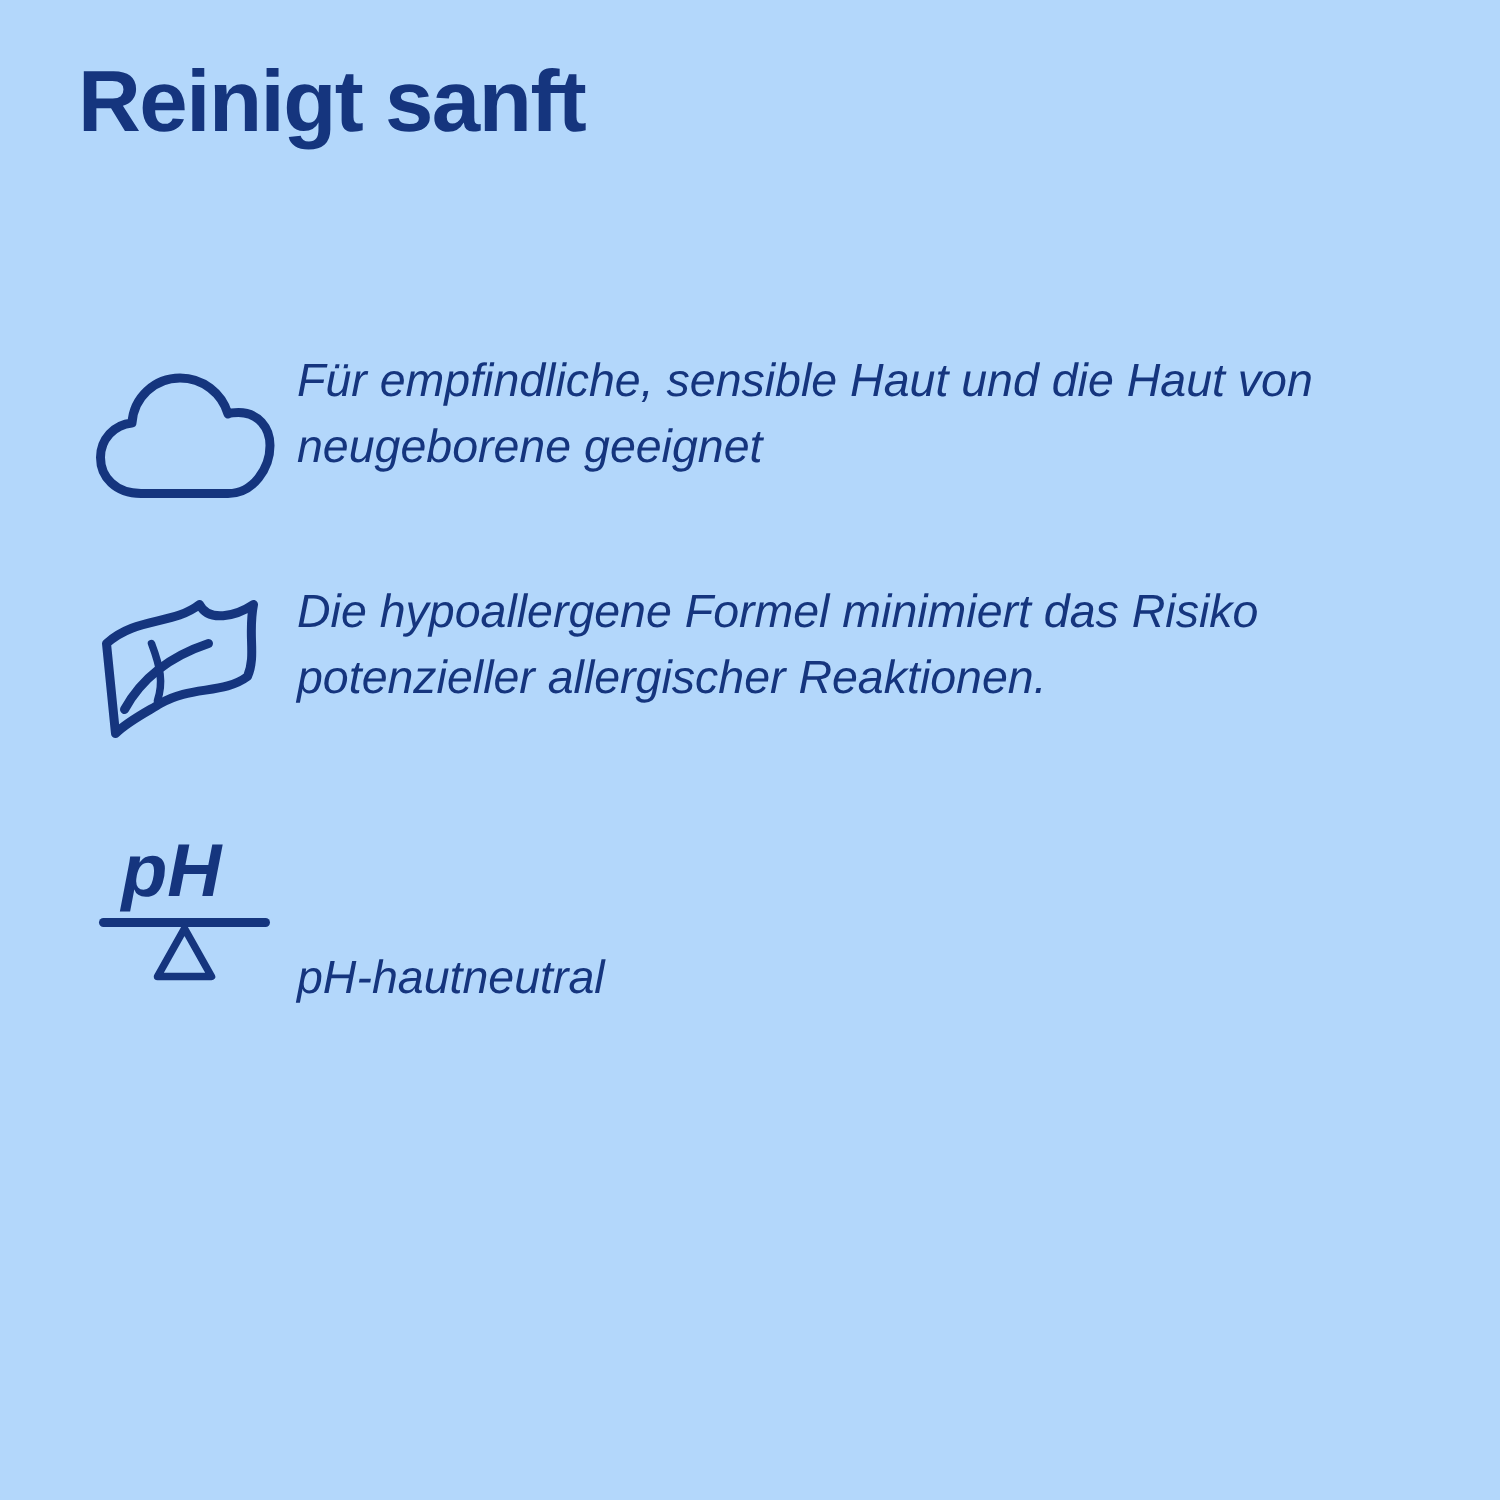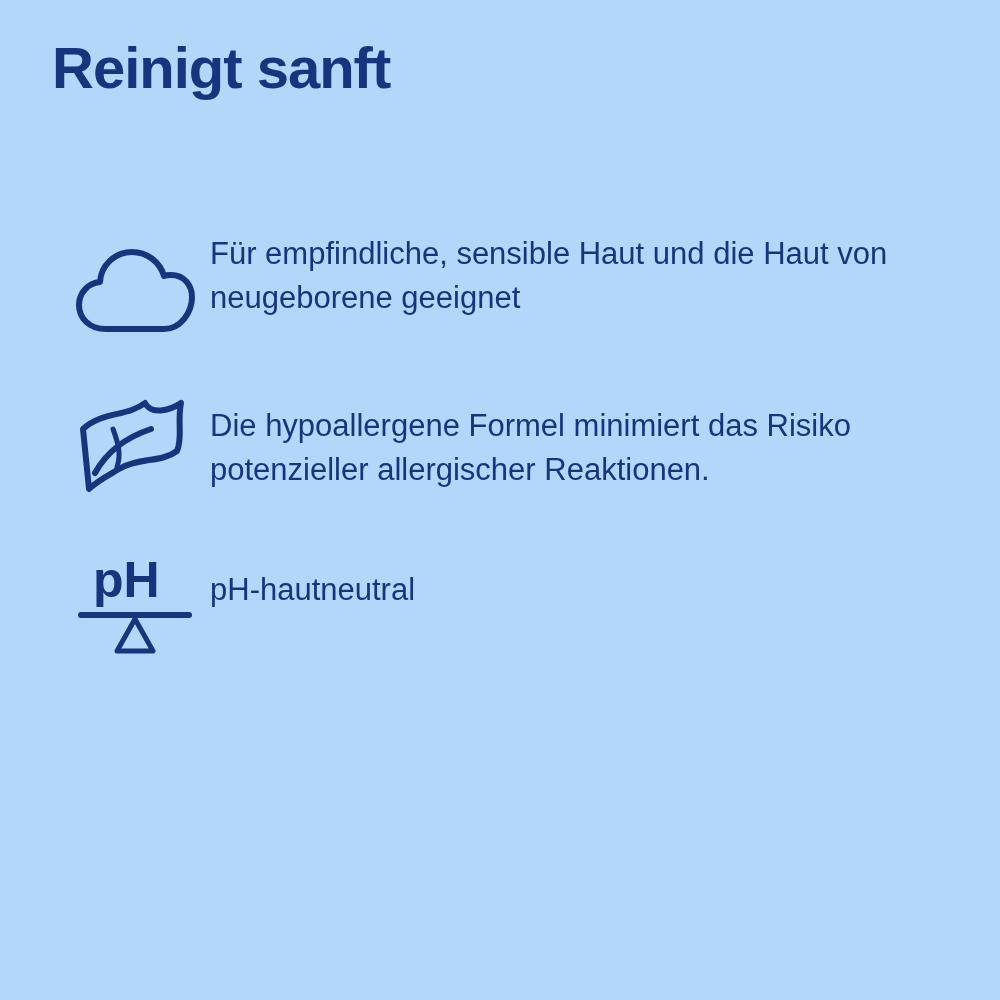--- a/index.html
+++ b/index.html
@@ -24,31 +24,32 @@
     left: 52px;
     top: 36px;
     font-size: 58px;
     font-weight: bold;
     color: #15357e;
     letter-spacing: -1px;
     line-height: 1.1;
   }
   .features {
     position: absolute;
-    left: 60px;
+    left: 48px;
     top: 226px;
     width: 900px;
+    font-style: italic;
   }
   .feature {
     display: flex;
     align-items: flex-start;
     margin-bottom: 28px;
   }
   .feature.align-center {
-    align-items: flex-start;
+    align-items: flex-end;
   }
   .icon-box {
     width: 150px;
     min-width: 150px;
     height: 130px;
     display: flex;
     align-items: center;
     justify-content: center;
   }
   .icon-box svg {
@@ -59,21 +60,21 @@
     line-height: 1.42;
     color: #15357e;
     padding-top: 6px;
     max-width: 690px;
   }
   .feature-text.single {
     padding-top: 0;
     margin-top: 24px;
   }
   .f1 { margin-bottom: 24px; }
-  .f2 { margin-bottom: 34px; align-items: center; }
+  .f2 { margin-bottom: 34px; }
 </style>
 </head>
 <body>
 
 <div class="panel">
 
   <div class="headline">Reinigt sanft</div>
 
   <div class="features">
 

